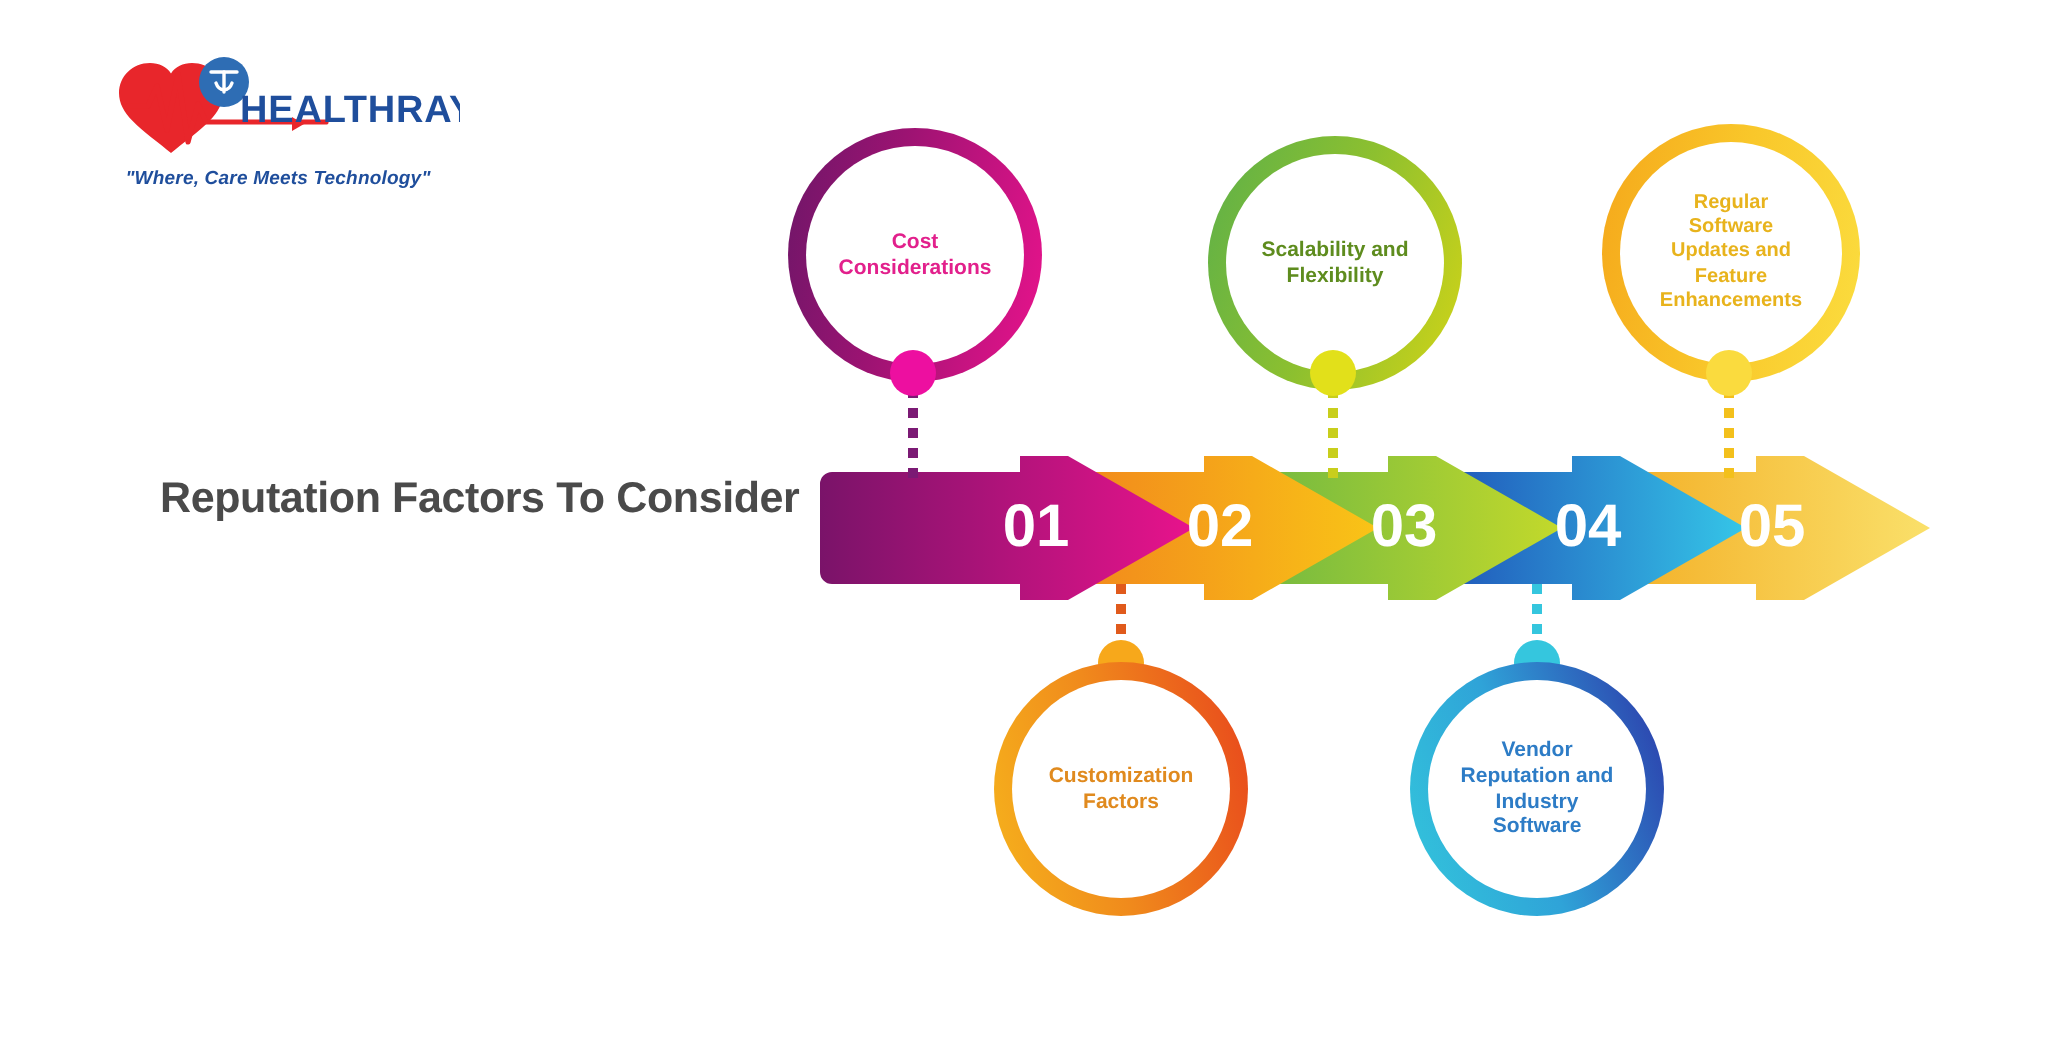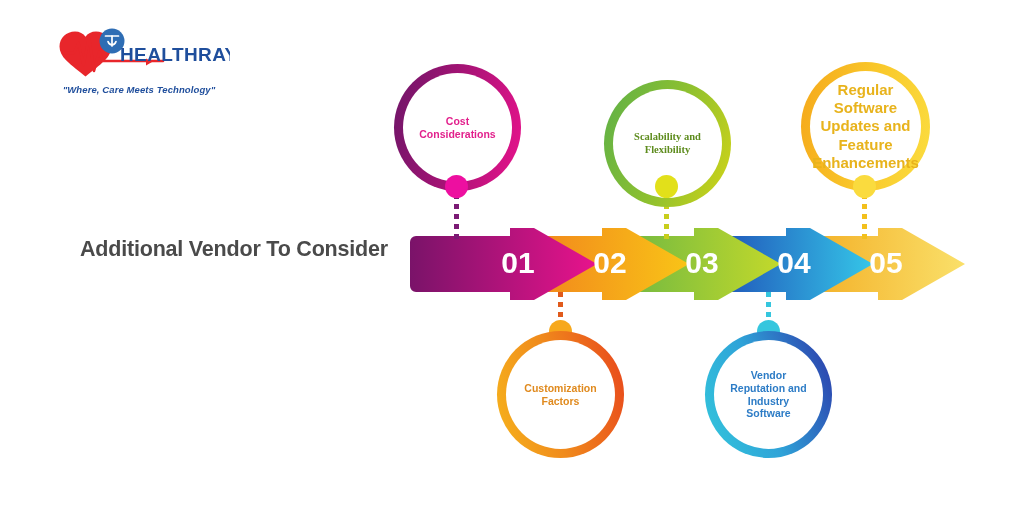--- a/index.html
+++ b/index.html
@@ -69,21 +69,21 @@
       <g stroke="#ffffff" stroke-width="1.7" stroke-linecap="round" fill="none">
         <path d="M61.5 14 h13"></path>
         <path d="M68 14 v10"></path>
         <path d="M64 19.5 c1.5 4.5 6.5 4.5 8 0"></path>
       </g>
       <text x="76" y="39" font-family="Liberation Sans, sans-serif" font-size="19" font-weight="bold" fill="#1F4E9C" letter-spacing="0.4">HEALTHRAY</text>
     </svg>
     <div id="logo-tagline">"Where, Care Meets Technology"</div>
   </div>
 
-  <div id="page-title">Additional Vendor To Consider</div>
+  <div id="page-title">Reputation Factors To Consider</div>
 
   <div id="arrow-band">
     <svg viewBox="0 0 565 84" width="565" height="84">
       <defs>
         <linearGradient id="g1" x1="0" y1="0" x2="1" y2="0">
           <stop offset="0%" stop-color="#7A1369"></stop>
             <stop offset="100%" stop-color="#E8138C"></stop>
         </linearGradient>
         <linearGradient id="g2" x1="0" y1="0" x2="1" y2="0">
           <stop offset="0%" stop-color="#F07B1D"></stop>
@@ -161,21 +161,21 @@
 Factors</div>
   </div>
 
   <div class="conn" style="left:664px; top:194px;">
     <i style="background:#C8CE1C"></i>
       <i style="background:#C8CE1C"></i>
     <i style="background:#C8CE1C"></i>
       <i style="background:#C8CE1C"></i>
     <i style="background:#C8CE1C"></i>
   </div>
-  <div class="node" style="left:604px; top:80px; width:127px; height:127px;font-family:Liberation Serif, serif;">
+  <div class="node" style="left:604px; top:68px; width:127px; height:127px;">
     <div class="ring" style="background:linear-gradient(110deg,#5DB049 0%,#8DC02F 50%,#D2D417 100%);"></div>
     <div class="ring-inner" style="left:9px; top:9px; right:9px; bottom:9px;"></div>
     <div class="node-label" style="color:#5E8C1E; font-size:10.5px;">Scalability and
 Flexibility</div>
   </div>
   <div class="knob" style="left:655px; top:175px; width:23px; height:23px; background:#E2E01A;"></div>
 
   <div class="conn" style="left:766px; top:292px;">
     <i style="background:#35C6DE"></i>
       <i style="background:#35C6DE"></i>
@@ -196,21 +196,21 @@
   <div class="conn" style="left:862px; top:194px;">
     <i style="background:#F3C01C"></i>
       <i style="background:#F3C01C"></i>
     <i style="background:#F3C01C"></i>
       <i style="background:#F3C01C"></i>
     <i style="background:#F3C01C"></i>
   </div>
   <div class="node" style="left:801px; top:62px; width:129px; height:129px;">
     <div class="ring" style="background:linear-gradient(100deg,#F5A81B 0%,#F9C72A 50%,#FBDD3F 100%);"></div>
     <div class="ring-inner" style="left:9px; top:9px; right:9px; bottom:9px;"></div>
-    <div class="node-label" style="color:#E8B31C; font-size:15px;">Regular
+    <div class="node-label" style="color:#E8B31C; font-size:10px;">Regular
 Software
 Updates and
 Feature
 Enhancements</div>
   </div>
   <div class="knob" style="left:853px; top:175px; width:23px; height:23px; background:#FADB3E;"></div>
 
 </div>
 
 </body></html>

